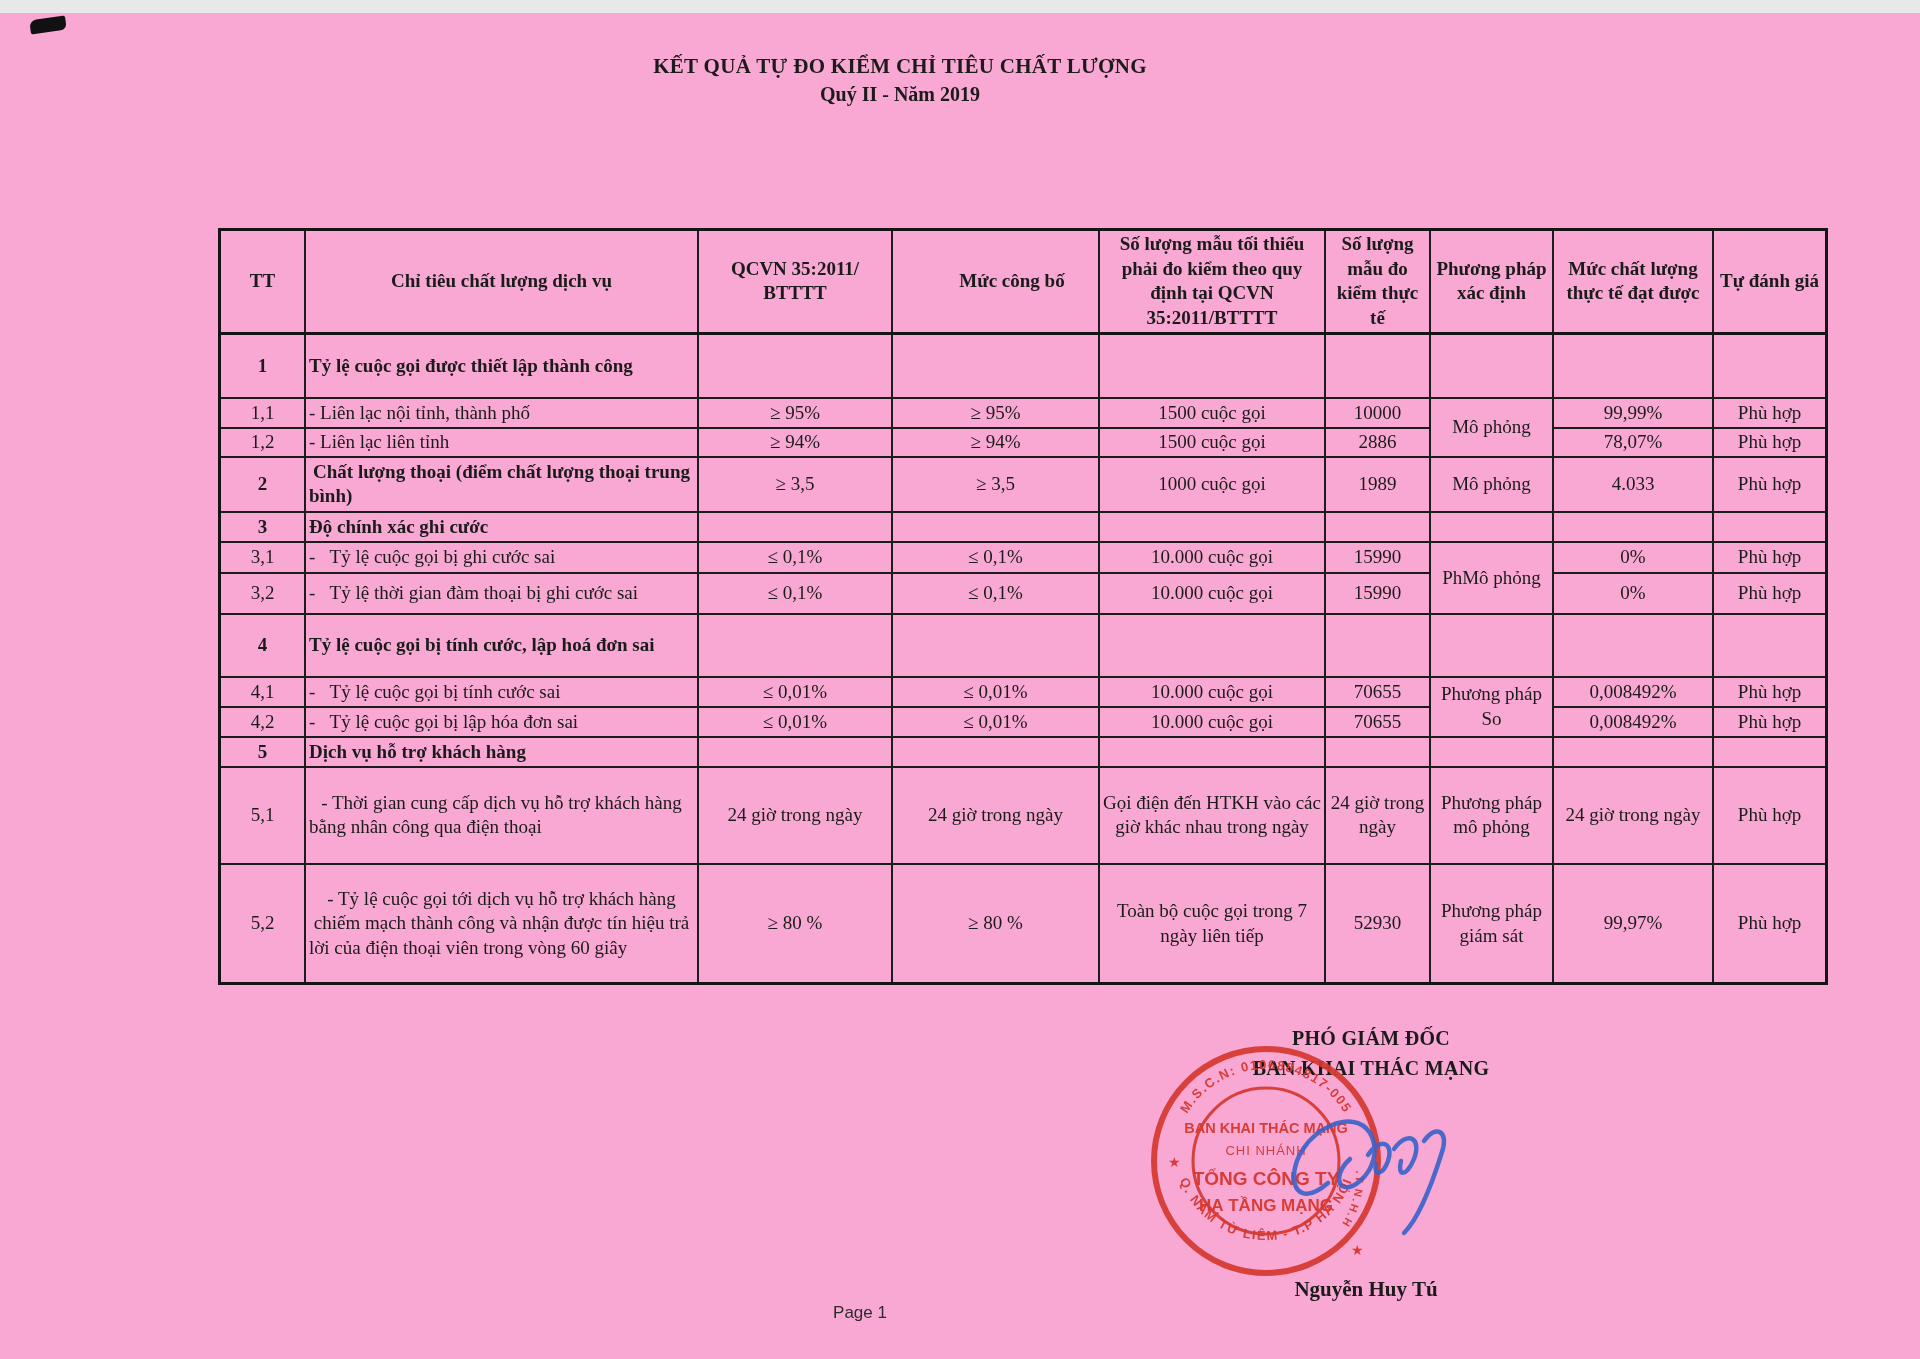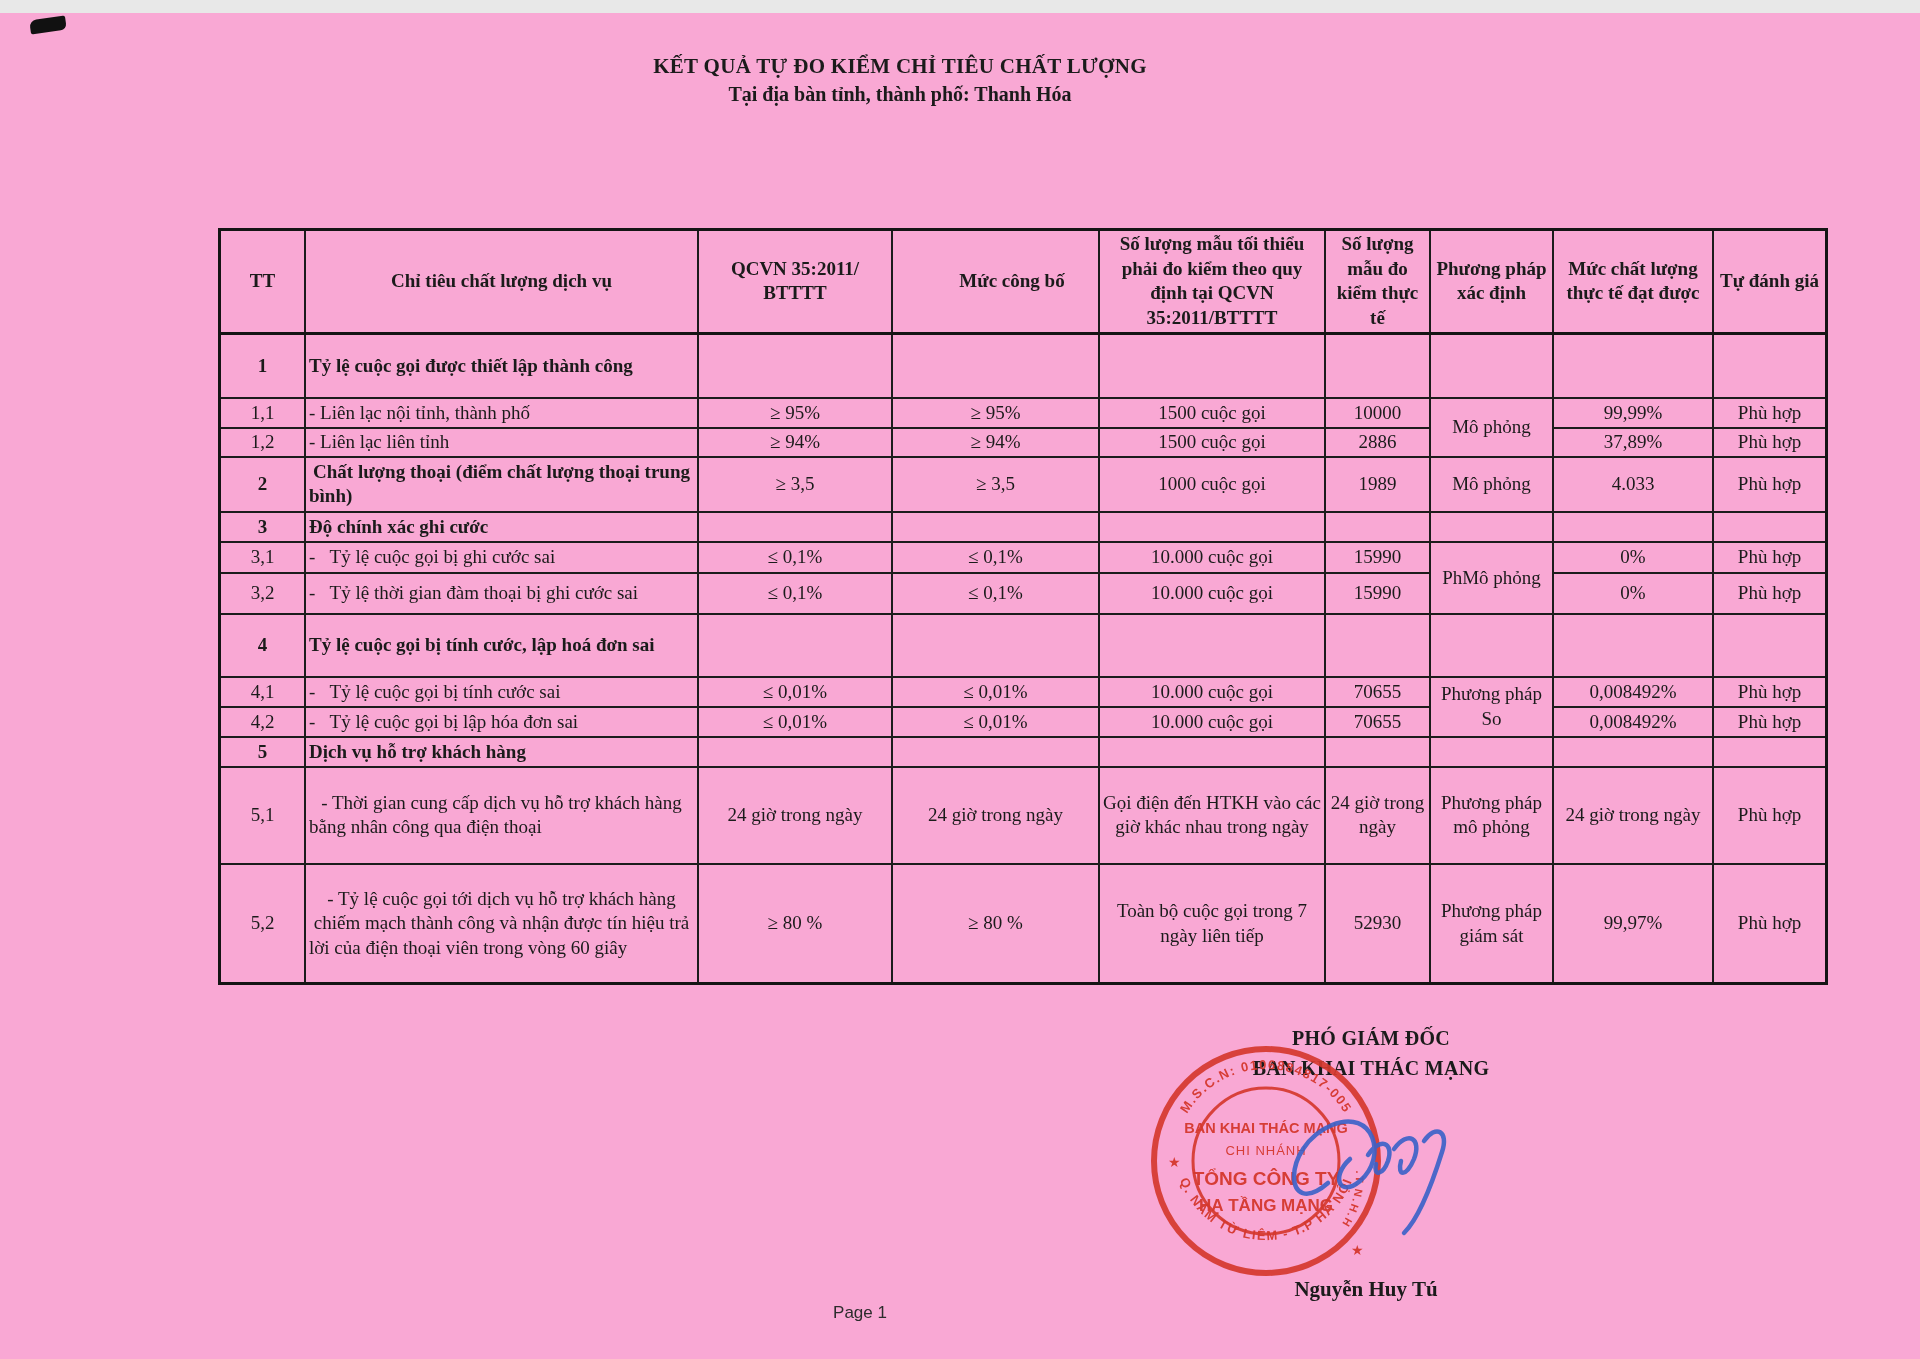--- a/index.html
+++ b/index.html
@@ -35,21 +35,21 @@
 </style>
 </head>
 <body>
 
 <div class="page">
 
   <div class="scan-mark"></div>
 
   <div class="doc-header">
     <div class="t1">KẾT QUẢ TỰ ĐO KIỂM CHỈ TIÊU CHẤT LƯỢNG</div>
-    <div class="t4">Tại địa bàn tỉnh, thành phố: Thanh Hóa</div>
+    <div class="t3">Quý II - Năm 2019</div>
   </div>
 
   <table class="results">
     <thead>
         <tr>
           <th style="width: 77px;">TT</th>
           <th style="width: 385px;">Chỉ tiêu chất lượng dịch vụ</th>
           <th style="width: 186px;">QCVN 35:2011/ BTTTT</th>
           <th style="width: 166px; padding-left: 36px;">Mức công bố</th>
           <th style="width: 218px;">Số lượng mẫu tối thiểu phải đo kiểm theo quy định tại QCVN 35:2011/BTTTT</th>
@@ -82,21 +82,21 @@
           <td>99,99%</td>
           <td>Phù hợp</td>
         </tr>
         <tr style="height: 27px;">
           <td>1,2</td>
           <td class="lbl">- Liên lạc liên tỉnh</td>
           <td>≥ 94%</td>
           <td>≥ 94%</td>
           <td>1500 cuộc gọi</td>
           <td>2886</td>
-          <td>37,89%</td>
+          <td>78,07%</td>
           <td>Phù hợp</td>
         </tr>
         <tr style="height: 55px;">
           <td class="b">2</td>
           <td class="lbl b">Chất lượng thoại (điểm chất lượng thoại trung bình)</td>
           <td>≥ 3,5</td>
           <td>≥ 3,5</td>
           <td>1000 cuộc gọi</td>
           <td>1989</td>
           <td>Mô phỏng</td>

